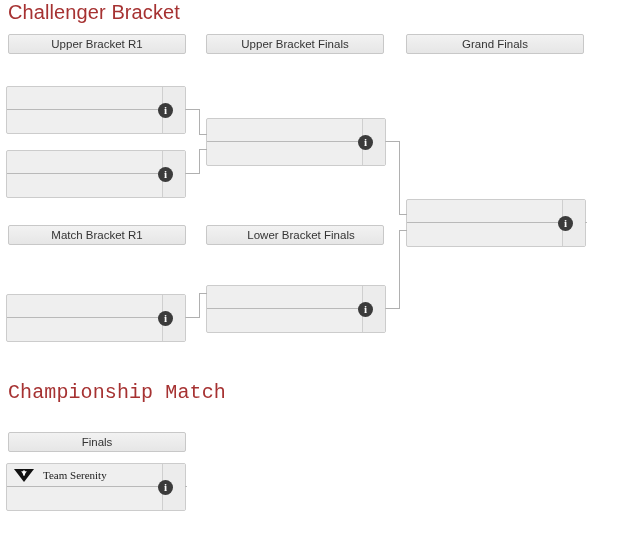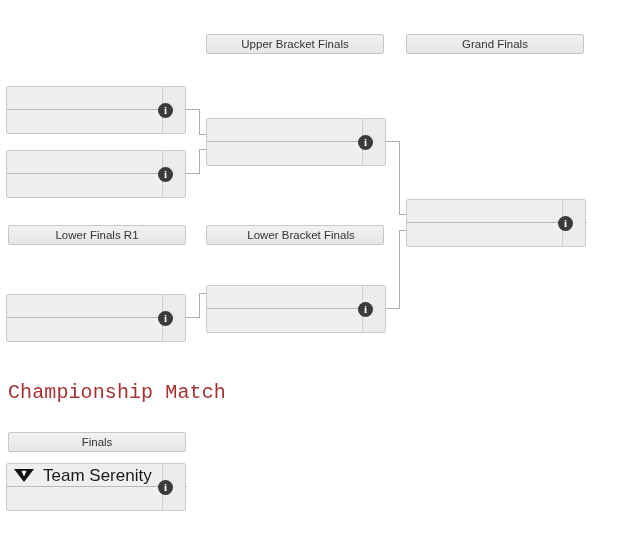--- a/index.html
+++ b/index.html
@@ -94,24 +94,25 @@
     box-sizing: border-box;
   }
   .team-logo {
     width: 22px;
     height: 15px;
     margin-right: 8px;
     flex: 0 0 auto;
     display: block;
   }
   .team-name {
-    font-size: 17px;
+    font-size: 11px;
     color: #1a1a1a;
     white-space: nowrap;
     line-height: 1;
+    font-family: Liberation Serif, serif;
   }
 
   
   .info-badge {
     position: absolute;
     width: 15px;
     height: 15px;
     border-radius: 50%;
     background: #3b3b3b;
     color: #ffffff;
@@ -131,27 +132,29 @@
     z-index: 1;
   }
   .conn.h { height: 1px; }
   .conn.v { width: 1px; }
 </style>
 </head>
 <body>
 
 <div class="stage">
 
-
+  <div class="section-title" id="title-challenger">Challenger Bracket</div>
+
+  <div class="round-header" style="left:8px; top:34px; width:178px;">Upper Bracket R1</div>
 
   <div class="round-header" style="left:406px; top:34px; width:178px;">Grand Finals</div>
 
   <div class="round-header" style="left:206px; top:34px; width:178px;">Upper Bracket Finals</div>
 
-  <div class="round-header" style="left:8px; top:225px; width:178px;">Lower Finals R1</div>
+  <div class="round-header" style="left:8px; top:225px; width:178px;">Match Bracket R1</div>
 
   <div class="round-header" style="left:206px; top:225px; width:178px;padding-left:12px;">Lower Bracket Finals</div>
 
   <div class="conn h" style="left:186px; top:109px; width:14px;"></div>
   <div class="conn v" style="left:199px; top:109px; height:26px;"></div>
   <div class="conn h" style="left:199px; top:134px; width:8px;"></div>
 
   <div class="conn h" style="left:186px; top:173px; width:14px;"></div>
   <div class="conn v" style="left:199px; top:149px; height:25px;"></div>
   <div class="conn h" style="left:199px; top:149px; width:8px;"></div>

